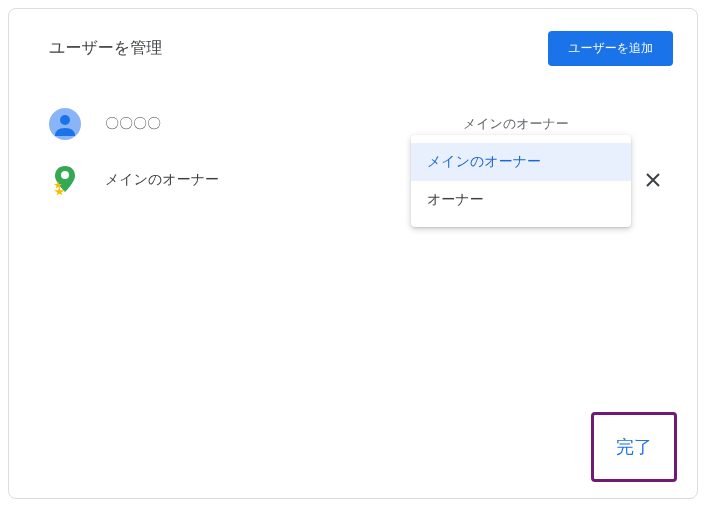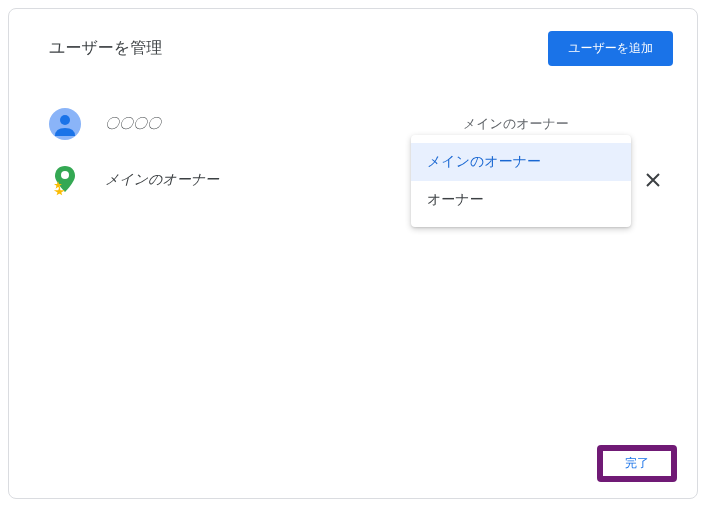--- a/index.html
+++ b/index.html
@@ -60,21 +60,20 @@
       height: 32px;
       display: flex;
       align-items: center;
       justify-content: center;
       margin-right: 24px;
     }
     .user-name {
       flex: 1;
       font-size: 14px;
       color: #3c4043;
-      font-style: italic;
     }
     .role-text {
       font-size: 13px;
       color: #5f6368;
       width: 170px;
       text-align: left;
     }
     .remove-btn {
       width: 40px;
       height: 40px;
@@ -112,24 +111,24 @@
       color: #1967d2;
     }
     .footer {
       position: absolute;
       bottom: 16px;
       right: 20px;
     }
     .done-btn {
       background: #fff;
       color: #1a73e8;
-      border: 6px solid #701a75;
+      border: 3px solid #701a75;
       border-radius: 4px;
-      padding: 4px 22px;
-      font-size: 12px;
+      padding: 20px 22px;
+      font-size: 18px;
       cursor: pointer;
       font-family: inherit;
     }
   </style>
 </head>
 <body>
 
 <div class="dialog">
 
   <div class="header">

